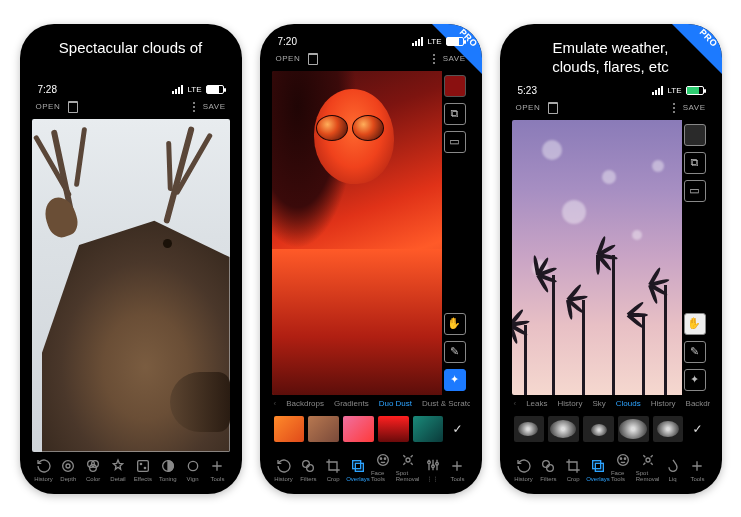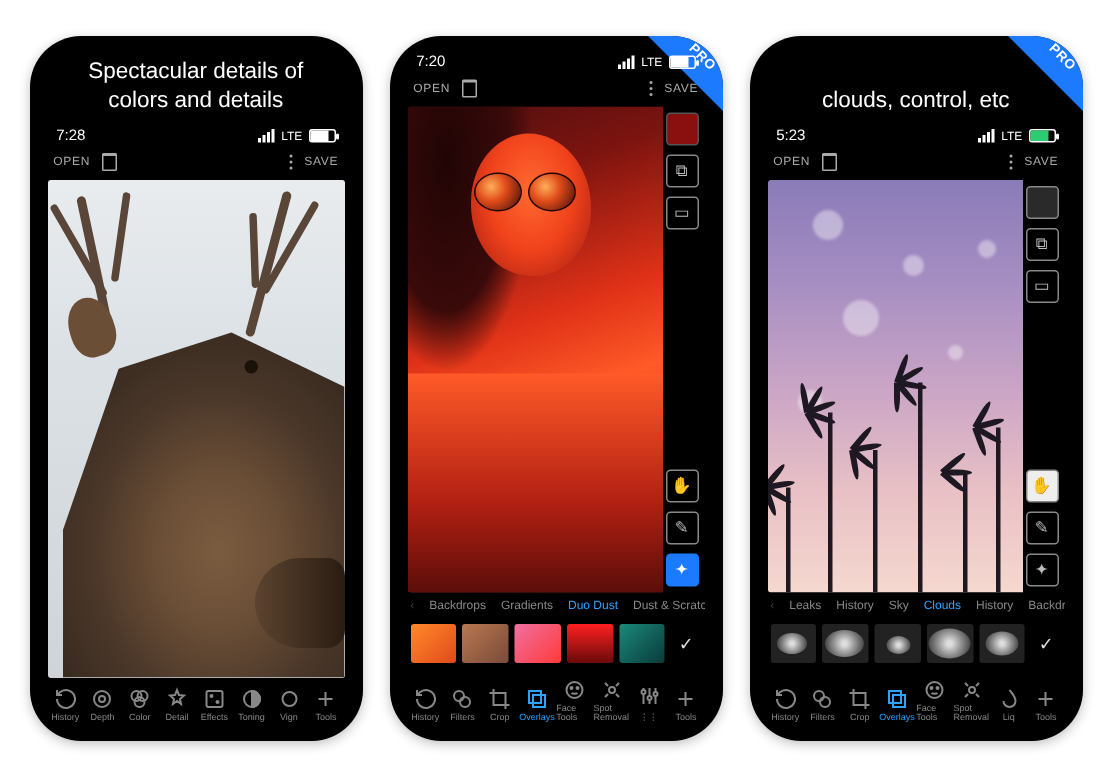--- a/index.html
+++ b/index.html
@@ -160,22 +160,21 @@
   .frond{position:absolute; width:20px; height:4px; background:#1e1822; border-radius:0 60% 60% 0; transform-origin:left center;}
 
   
   .cloud{position:absolute; background:radial-gradient(circle,#ddd 10%, #888 50%, #222 100%); border-radius:50%;}
 </style>
 </head>
 <body>
 
 <div class="phone">
   <div class="headline">
-    <span>Spectacular details of</span><br>
-    <span>colors and details</span>
+    <span>Spectacular clouds of</span><br>
   </div>
   <div class="statusbar">
     <span>7:28</span>
     <span class="sb-right">
       <span class="signal">
           <i></i>
           <i></i>
           <i></i>
           <i></i>
         </span>
@@ -432,22 +431,22 @@
         </span>
         <span>Tools</span>
       </div>
   </div>
 </div>
 
 <div class="phone">
   <div class="pro-ribbon"></div>
   <div class="pro-text">PRO</div>
   <div class="headline">
-    <br>
-    <span>clouds, control, etc</span>
+    <span>Emulate weather,</span><br>
+    <span>clouds, flares, etc</span>
   </div>
   <div class="statusbar">
     <span>5:23</span>
     <span class="sb-right">
       <span class="signal">
           <i></i>
           <i></i>
           <i></i>
           <i></i>
         </span>

